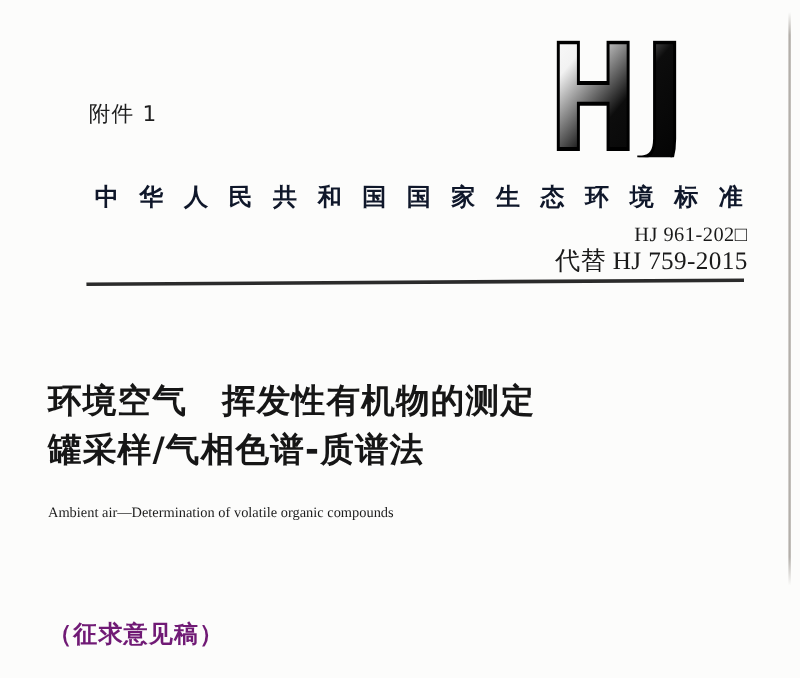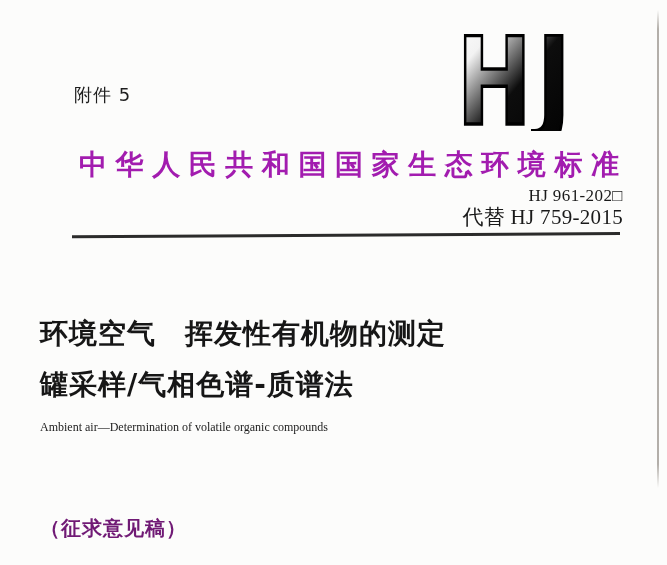--- a/index.html
+++ b/index.html
@@ -26,24 +26,24 @@
     font-size:18px;font-weight:500;letter-spacing:1px;
   }
   
   .hj-logo{
     position:absolute;left:454px;top:34px;width:148px;height:97px;
   }
   
   .standard-heading{
     position:absolute;left:79px;top:149px;width:545px;
     font-family:"Liberation Serif","DejaVu Serif",serif;
-    font-size:28px;line-height:32px;font-weight:600;
+    font-size:20px;line-height:32px;font-weight:600;
     letter-spacing:5px;white-space:nowrap;
     text-align:justify;text-align-last:justify;
-    color:#a21caf;
+    color:#0f172a;
   }
   
   .std-block{
     position:absolute;right:44px;top:185px;text-align:right;
     font-family:"Liberation Serif","DejaVu Serif",serif;
     color:#1a1a1a;
   }
   .std-number{font-size:17px;line-height:21px;letter-spacing:.4px;}
   .replaces-note{font-size:21px;line-height:20px;margin-top:1px;letter-spacing:.3px;}
   
@@ -55,21 +55,21 @@
   
   .centered{
     position:absolute;left:40px;width:620px;text-align:left;
   }
   .doc-title-cn{
     font-family:"DejaVu Sans","Liberation Sans",sans-serif;
     font-weight:700;font-size:28px;line-height:34px;letter-spacing:1px;
     color:#161616;white-space:nowrap;
   }
   .title-cn-1{top:317px;}
-  .title-cn-2{top:368px;}
+  .title-cn-2{top:358px;}
   .doc-subtitle-en{
     font-family:"Liberation Serif","DejaVu Serif",serif;
     font-size:12px;line-height:22px;color:#1c1c1c;white-space:nowrap;
   }
   .subtitle-en-1{top:416px;}
   .subtitle-en-2{top:458px;letter-spacing:.2px;}
   .draft-note{
     top:516px;
     font-family:"DejaVu Sans","Liberation Sans",sans-serif;
     font-weight:700;font-size:20px;line-height:24px;letter-spacing:1px;
@@ -83,21 +83,21 @@
       rgba(166,161,155,.85) 4%,
       rgba(166,161,155,.85) 95%,
       rgba(166,161,155,0) 100%);
   }
 </style>
 </head>
 <body>
 
 <div class="page">
 
-  <div class="attachment-label">附件 5</div>
+  <div class="attachment-label">附件 1</div>
 
   <svg class="hj-logo" viewBox="0 0 148 97" aria-hidden="true">
     <defs>
       <linearGradient id="hj-bevel" x1="0" y1="0" x2="1" y2="1">
         <stop offset="0" stop-color="#ffffff"></stop>
         <stop offset="0.22" stop-color="#f2f2f2"></stop>
         <stop offset="0.52" stop-color="#0d0d0d"></stop>
         <stop offset="1" stop-color="#000000"></stop>
       </linearGradient>
     </defs>

